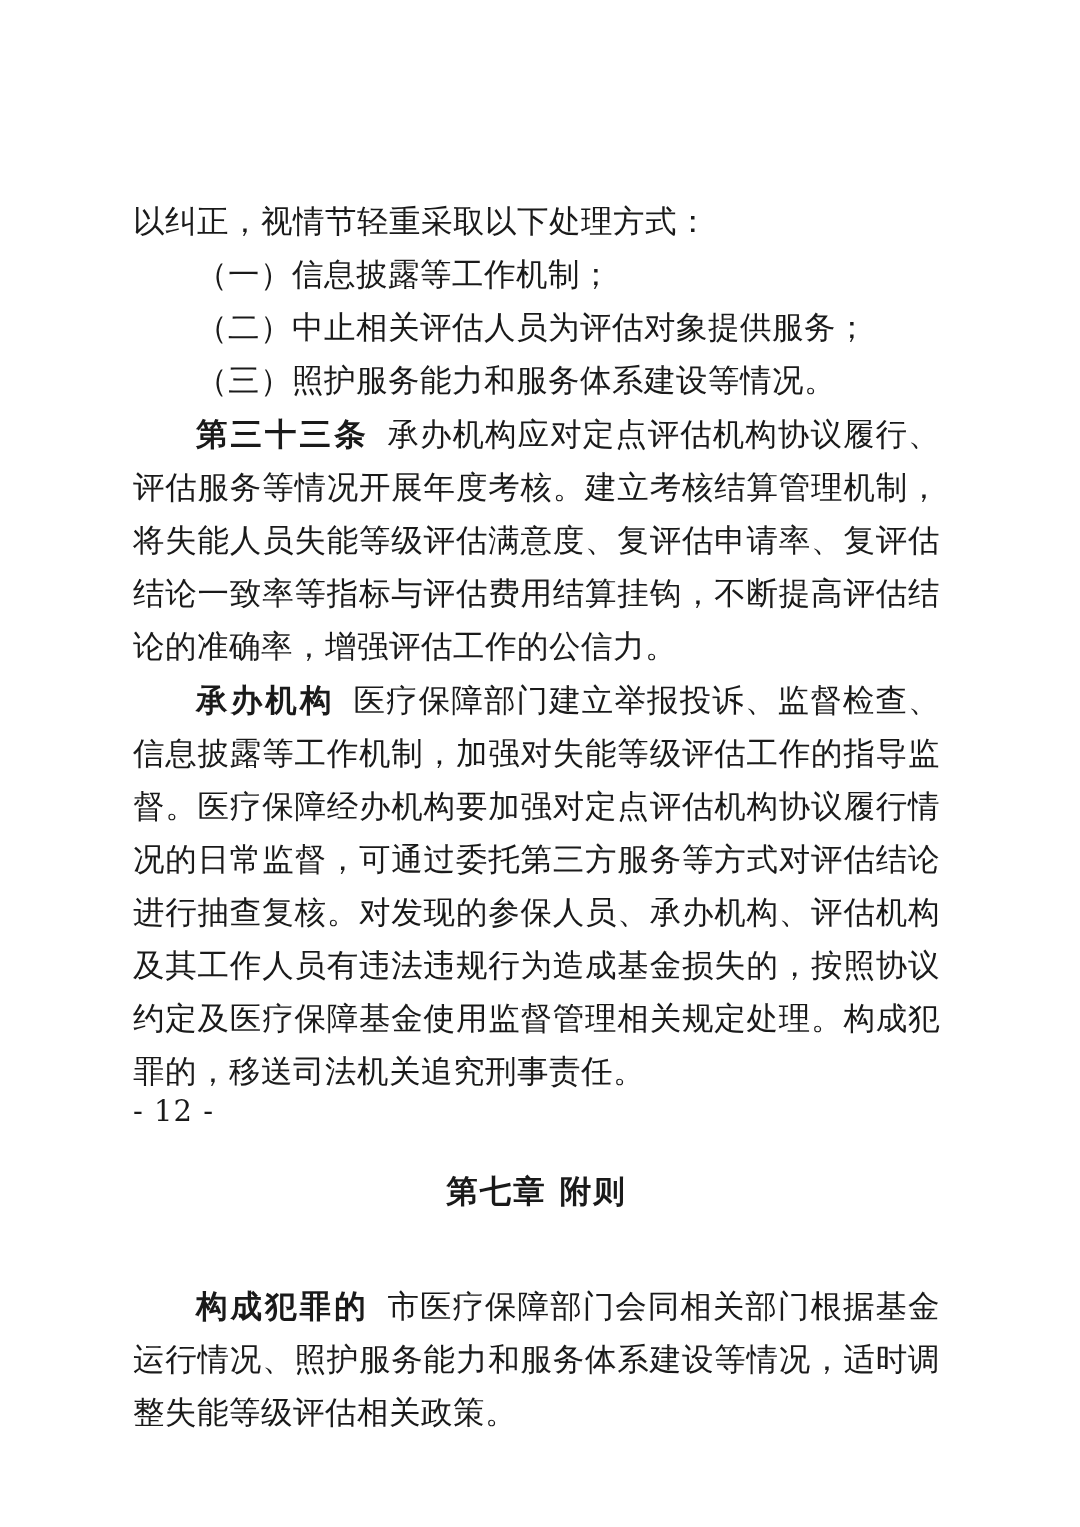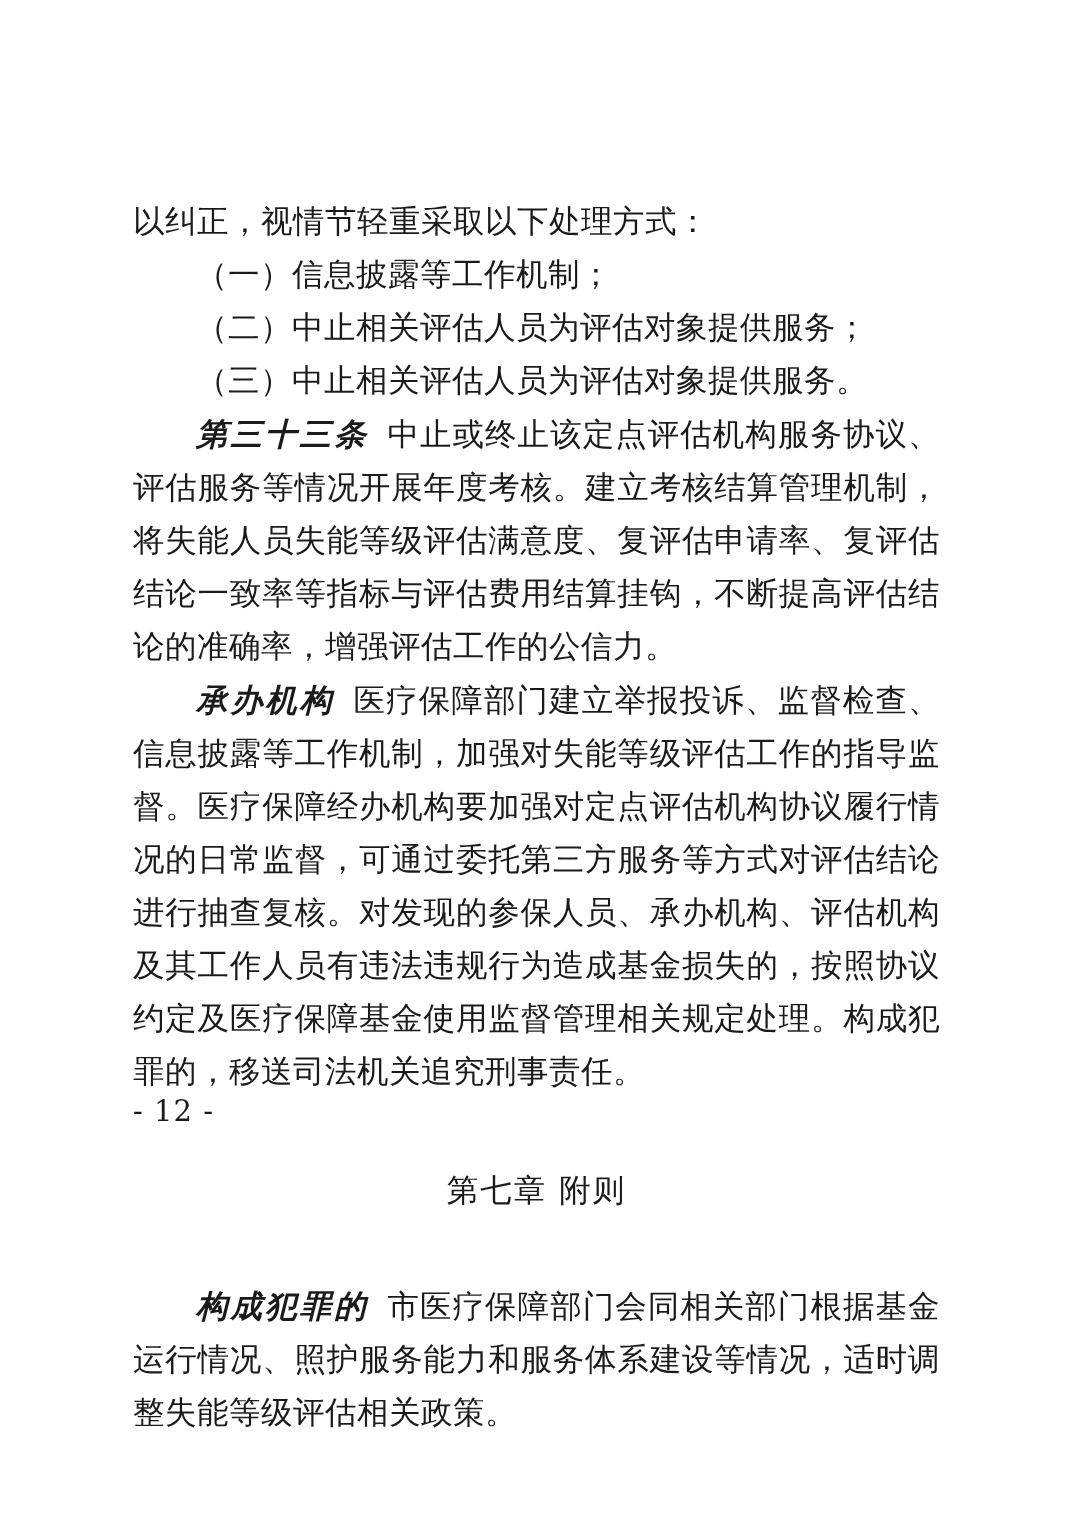--- a/index.html
+++ b/index.html
@@ -38,32 +38,31 @@
   }
   .para.indent2 {
     text-indent: 63px;
   }
   .para.first {
     text-indent: 0;
   }
   .chapter-heading {
     text-align: center;
     font-size: 31.5px;
-    font-weight: normal;
+    font-weight: bold;
     letter-spacing: 2px;
     margin: 0;
   }
   .chapter-block {
     margin-top: 66px;
     margin-bottom: 62px;
   }
   .art-label {
     font-weight: bold;
     letter-spacing: 2.5px;
-    font-style: italic;
   }
   .page-number {
     position: absolute;
     left: 133px;
     bottom: 96px;
     font-size: 29px;
     letter-spacing: 1px;
     color: #1a1a1a;
     font-family: "DejaVu Serif", "Liberation Serif", serif;
   }
@@ -73,23 +72,23 @@
 
 <div class="page">
   <div class="doc-body">
 
     <p class="para first">以纠正，视情节轻重采取以下处理方式：</p>
 
     <p class="para indent2">（一）信息披露等工作机制；</p>
 
     <p class="para indent2">（二）中止相关评估人员为评估对象提供服务；</p>
 
-    <p class="para indent2">（三）中止相关评估人员为评估对象提供服务。</p>
+    <p class="para indent2">（三）照护服务能力和服务体系建设等情况。</p>
 
-    <p class="para indent2"><span class="art-label">第三十三条 </span><span>中止或终止该定点评估机构服务协议、评估服务等情况开展年度考核。建立考核结算管理机制，将失能人员失能等级评估满意度、复评估申请率、复评估结论一致率等指标与评估费用结算挂钩，不断提高评估结论的准确率，增强评估工作的公信力。</span></p>
+    <p class="para indent2"><span class="art-label">第三十三条 </span><span>承办机构应对定点评估机构协议履行、评估服务等情况开展年度考核。建立考核结算管理机制，将失能人员失能等级评估满意度、复评估申请率、复评估结论一致率等指标与评估费用结算挂钩，不断提高评估结论的准确率，增强评估工作的公信力。</span></p>
 
     <p class="para indent2"><span class="art-label">承办机构 </span><span>医疗保障部门建立举报投诉、监督检查、信息披露等工作机制，加强对失能等级评估工作的指导监督。医疗保障经办机构要加强对定点评估机构协议履行情况的日常监督，可通过委托第三方服务等方式对评估结论进行抽查复核。对发现的参保人员、承办机构、评估机构及其工作人员有违法违规行为造成基金损失的，按照协议约定及医疗保障基金使用监督管理相关规定处理。构成犯罪的，移送司法机关追究刑事责任。</span></p>
 
     <div class="chapter-block">
       <p class="chapter-heading">第七章  附则</p>
     </div>
 
     <p class="para indent2"><span class="art-label">构成犯罪的 </span><span>市医疗保障部门会同相关部门根据基金运行情况、照护服务能力和服务体系建设等情况，适时调整失能等级评估相关政策。</span></p>
 
   </div>

